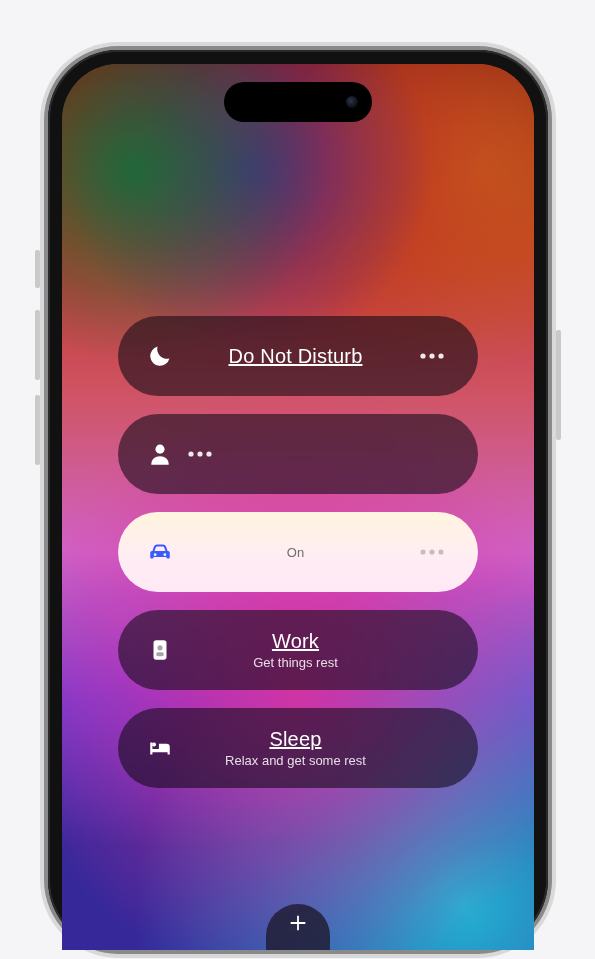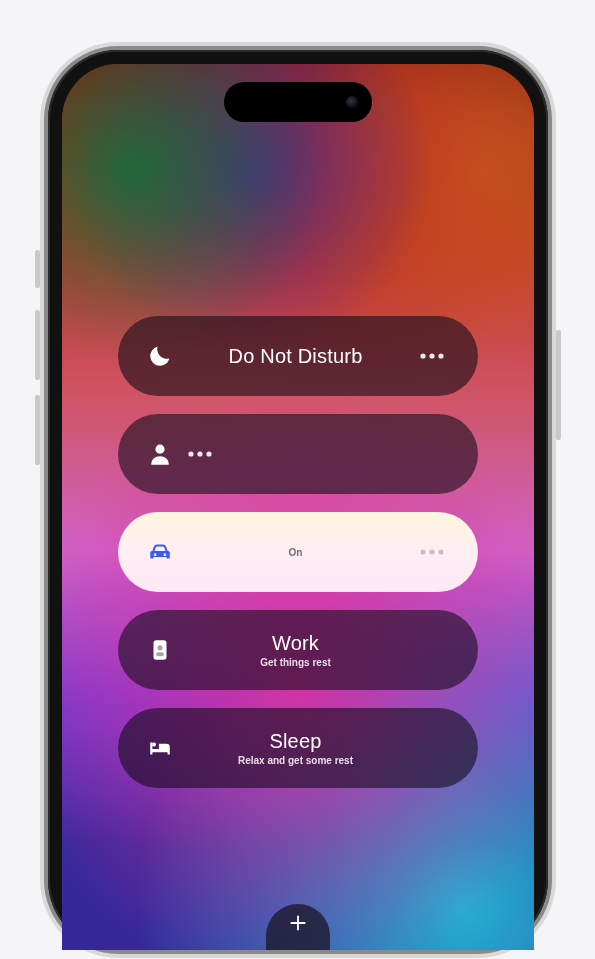--- a/index.html
+++ b/index.html
@@ -89,22 +89,22 @@
   .focus-item .icon-slot{
     width: 40px; flex: 0 0 40px;
     display:flex; align-items:center; justify-content:center;
   }
   .focus-item .icon-slot svg{ width:26px; height:26px; fill:#fff; }
   .focus-item .labels{
     flex: 1 1 auto;
     text-align: center;
     display:flex; flex-direction:column; justify-content:center; gap:2px;
   }
-  .focus-item .title{ font-size: 20px; font-weight: 500; letter-spacing:.2px; }
-  .focus-item .subtitle{ font-size: 10px; font-weight: 700; opacity:.85; }
+  .focus-item .title{ font-size: 20px; font-weight: 500; letter-spacing:.2px;text-decoration:underline; }
+  .focus-item .subtitle{ font-size: 13px; font-weight: 400; opacity:.85; }
   .focus-item .more{
     width:40px; flex:0 0 40px;
     display:flex; align-items:center; justify-content:center;
     opacity:.9;
   }
   .focus-item .more svg{ width:26px; height:8px; fill:#fff; }
 
   
   .focus-item.active {
     background: linear-gradient(180deg,#fff4e0 0%,#ffeef2 50%,#ffe8f6 100%);

